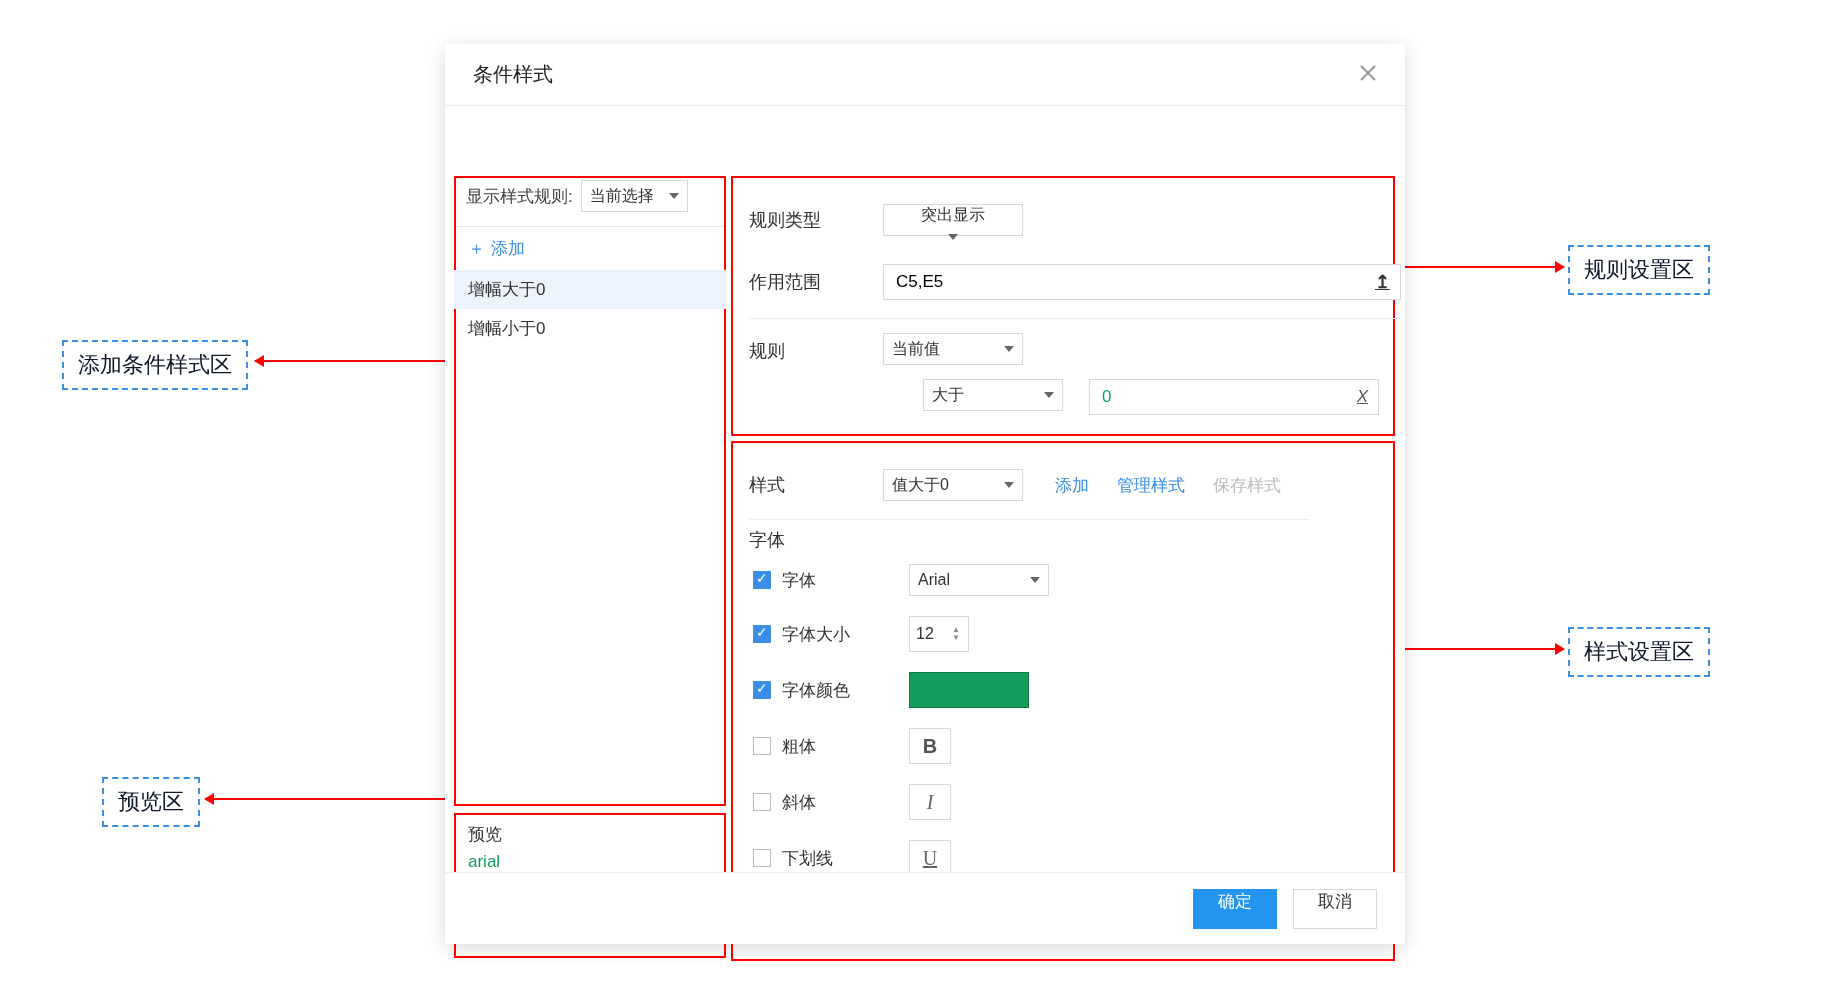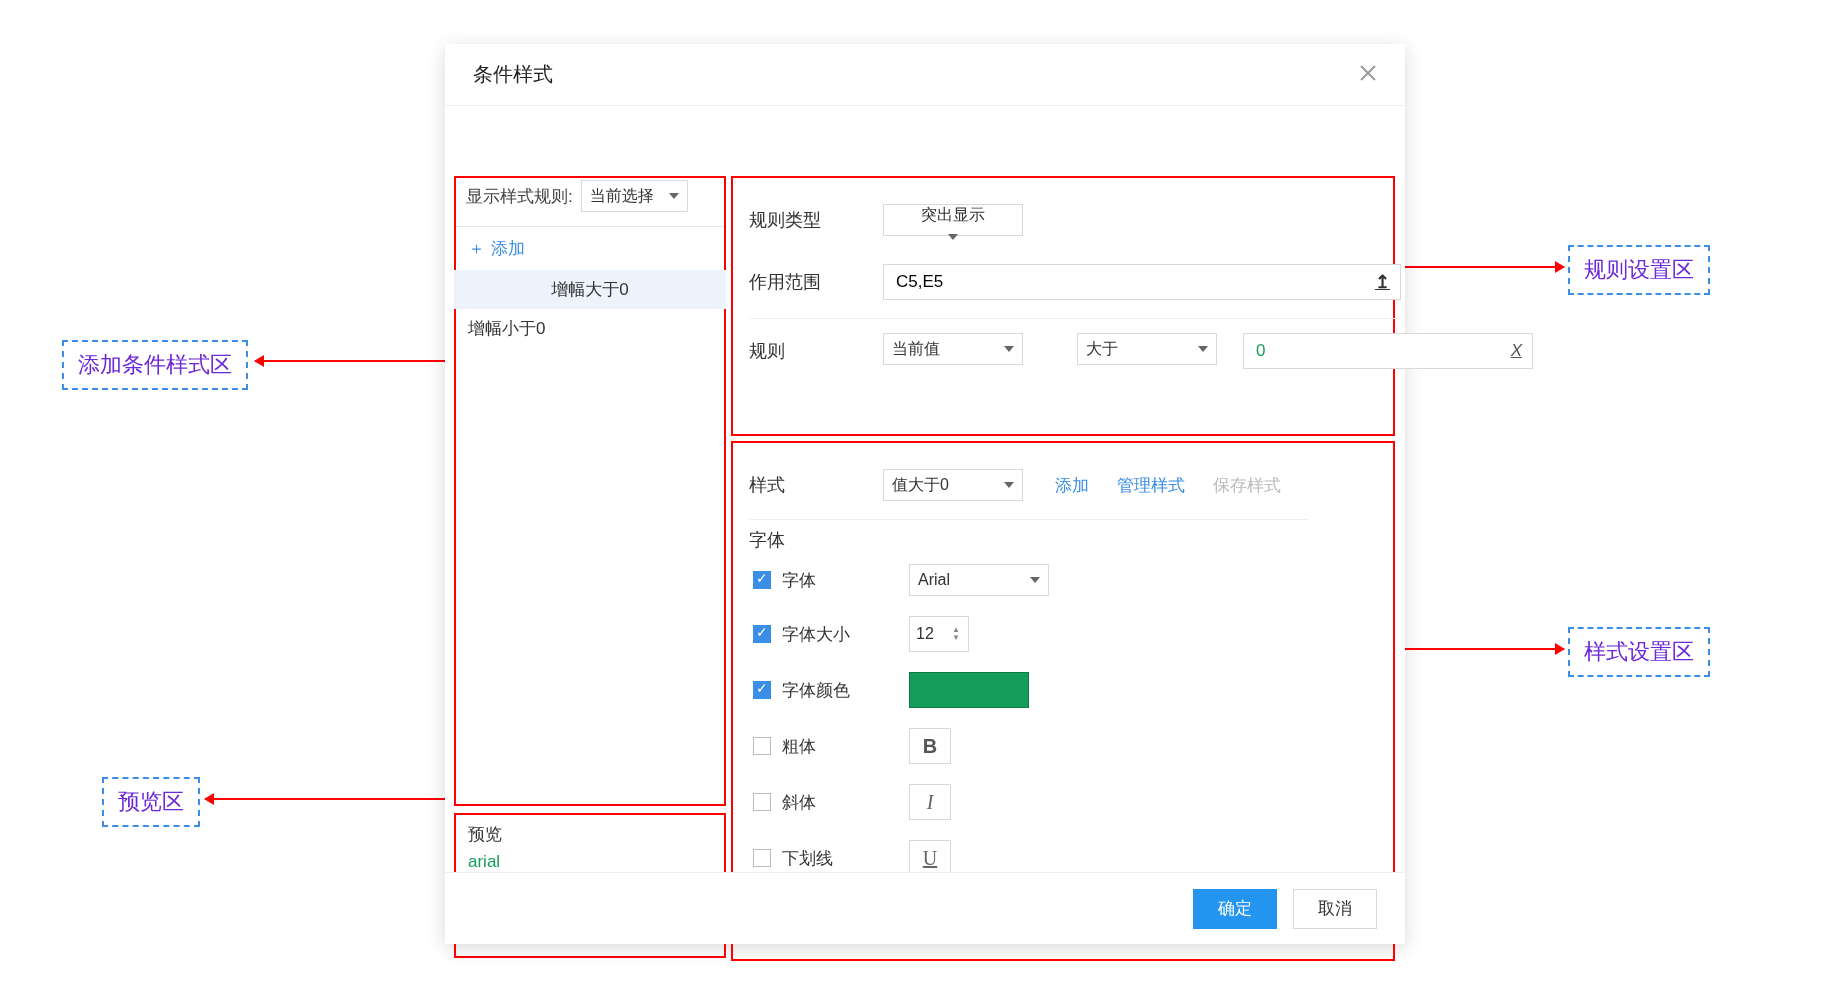--- a/index.html
+++ b/index.html
@@ -39,21 +39,21 @@
   .select {
     border:1px solid #d9d9d9; height:32px; display:inline-flex; align-items:center;
     padding: 0 8px; gap:8px; font-size:16px; background:#fff; cursor:pointer;
     justify-content: space-between;
   }
   .chevron { width:0;height:0;border-left:5px solid transparent;border-right:5px solid transparent;border-top:6px solid #666; display:inline-block; }
 
   .rule-list-divider { border-top:1px solid #e5e5e5; margin: 0 2px; }
   .add-row { color:#3a8ee6; padding: 10px 14px; cursor:pointer; display:flex; align-items:center; gap:6px; font-size:17px;}
   .rule-item { padding: 8px 14px; font-size:17px; cursor:pointer;}
-  .rule-item.selected { background:#ecf3fc;text-align:center; }
+  .rule-item.selected { background:#ecf3fc; }
 
   
   .preview-panel { position:absolute; left: 9px; top: 707px; width: 272px; padding: 10px 14px; }
   .preview-title { font-size:17px; margin-bottom:6px; }
   .preview-sample { color:#149c5b; font-size:17px; }
 
   
   .right-top    { position:absolute; left:286px; top:70px;  width:688px; padding: 14px 18px; }
   .right-bottom { position:absolute; left:286px; top:335px; width:596px; padding: 14px 18px; }
 
@@ -102,26 +102,26 @@
   .sb-italic { font-style:italic; color:#666; }
   .sb-underline { text-decoration: underline; color:#666; }
   .sb-strike { text-decoration: line-through; color:#666; }
 
   
   .dialog-footer {
     position:absolute; left:0; right:0; bottom:0; height:72px;
     display:flex; justify-content:flex-end; align-items:center; gap:16px; padding: 0 28px;
     border-top: 1px solid #eee; background:#fff;
   }
-  .btn { height:40px; padding: 0 24px; border:1px solid #d9d9d9; background:#fff; font-size:17px; cursor:pointer; display:inline-flex; align-items:center;}
+  .btn { height:40px; padding: 0 24px; border:1px solid #d9d9d9; background:#fff; font-size:17px; cursor:pointer; display:inline-flex; }
   .btn.primary { background:#2395f1; border-color:#2395f1; color:#fff; }
 
   
   .callout {
-    position:absolute; border:2px dashed #3a8ee6; padding: 8px 14px; color:#6d28d9;
+    position:absolute; border:2px dashed #3a8ee6; padding: 8px 14px; color:#0f172a;
     font-size:22px; background:#fff;
   }
   .arrow-line { position:absolute; height:2px; background:#ff0000; }
   .arrow-head-right::after {
     content:""; position:absolute; right:-1px; top:-5px;
     border-left:10px solid #ff0000; border-top:6px solid transparent; border-bottom:6px solid transparent;
   }
   .arrow-head-left::after {
     content:""; position:absolute; left:-1px; top:-5px;
     border-right:10px solid #ff0000; border-top:6px solid transparent; border-bottom:6px solid transparent;
@@ -209,21 +209,21 @@
           <div class="range-input">
             <input type="text" value="C5,E5" style="">
             <span class="upload-icon">↥</span>
           </div>
         </div>
 
         <div class="hr"></div>
 
         <div class="form-row multi">
           <span class="form-label" style="padding-top:6px;">规则</span>
-          <div style="display:flex; flex-direction:row; gap:14px;">
+          <div style="display:flex; flex-direction:column; gap:14px;">
             <div class="select" style="width:140px;">
               <span>当前值</span>
               <span class="chevron"></span>
             </div>
             <div style="display:flex; gap:26px;margin-left:40px;">
               <div class="select" style="width:140px;">
                 <span>大于</span>
                 <span class="chevron"></span>
               </div>
               <div class="value-input">

